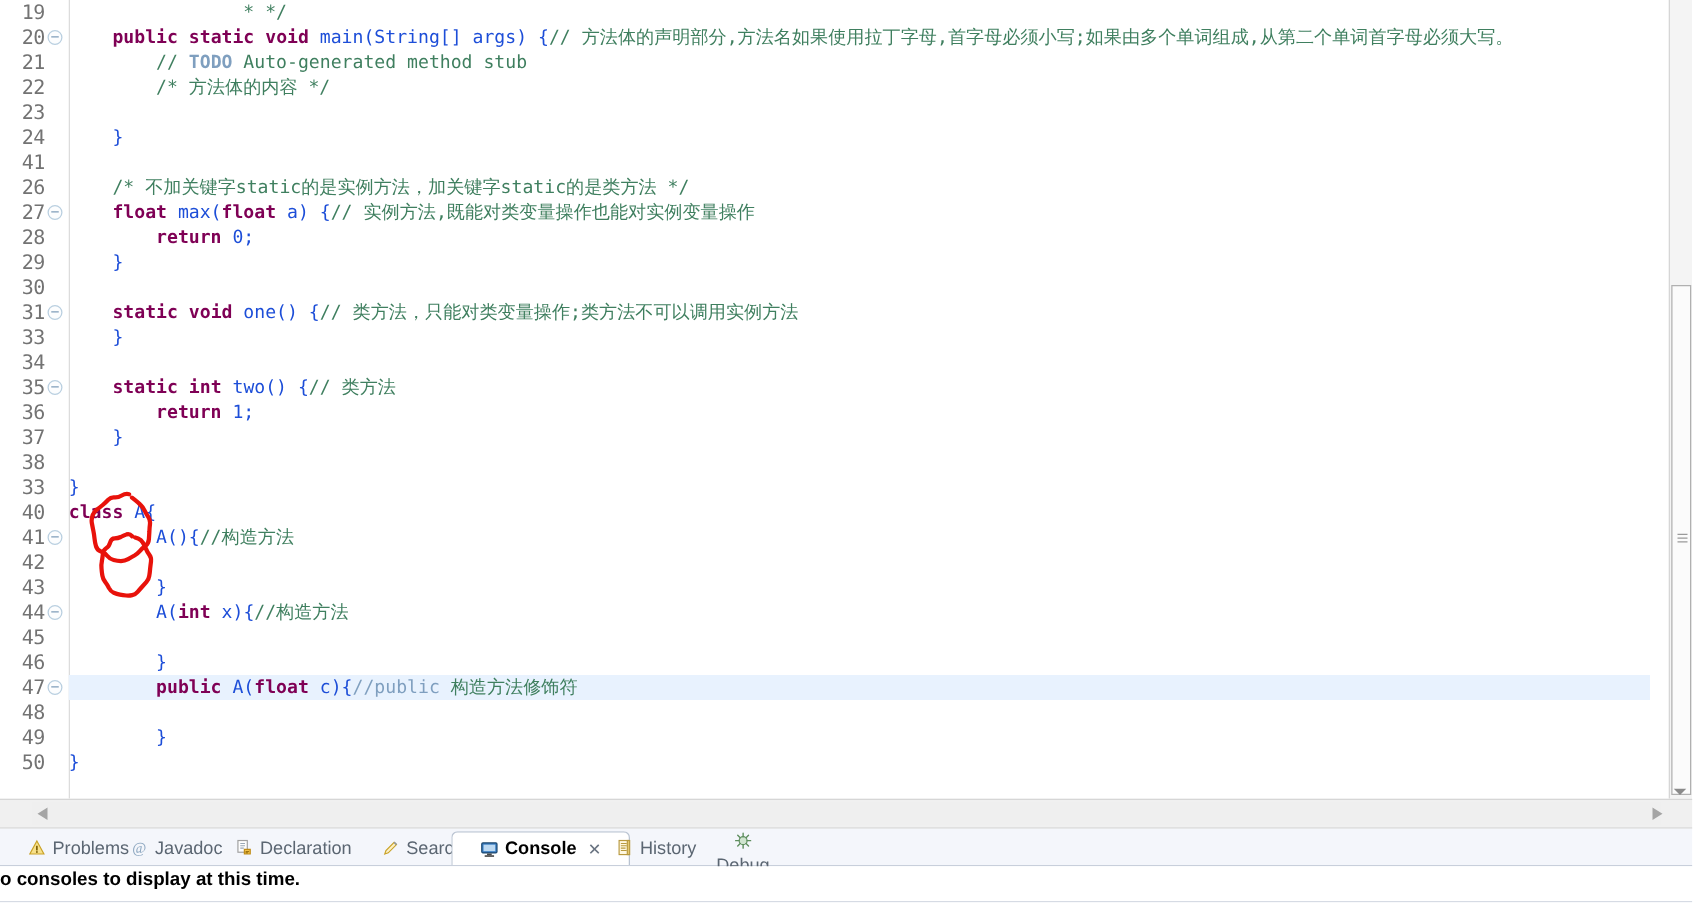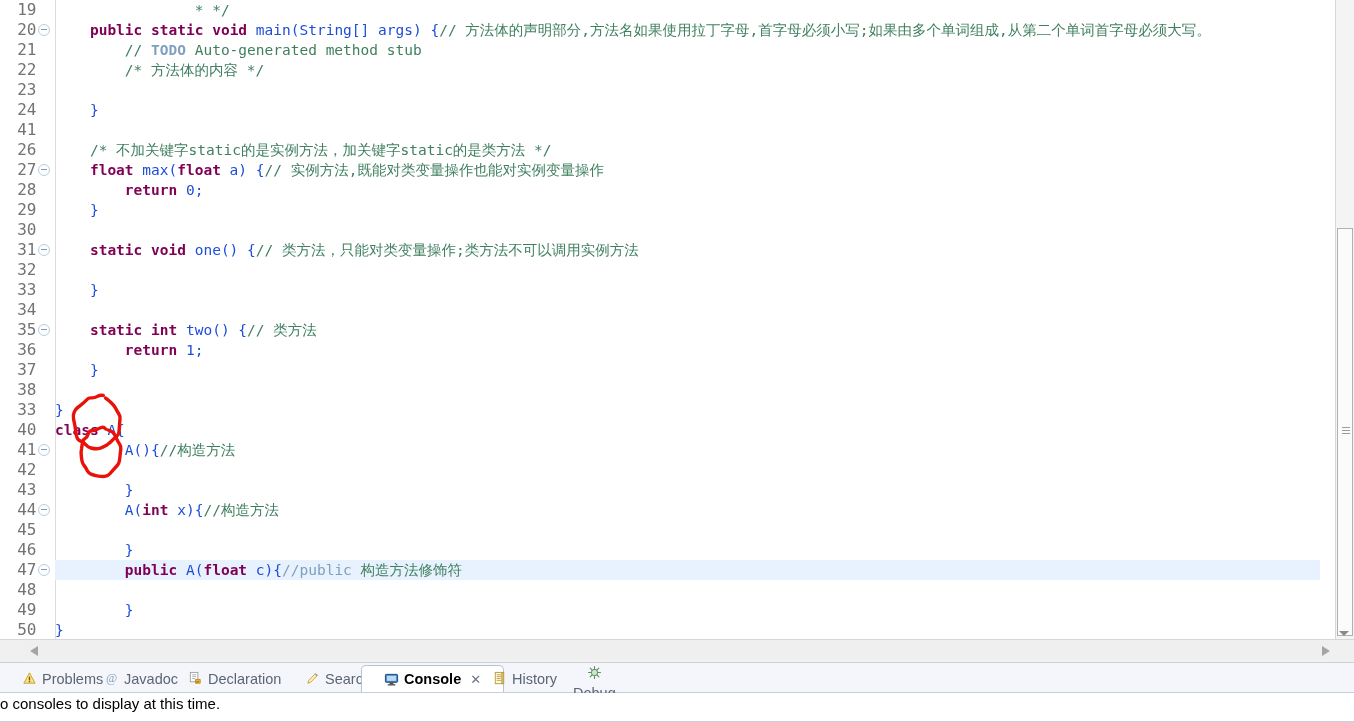--- a/index.html
+++ b/index.html
@@ -204,20 +204,21 @@
     margin-left: 4px;
     color: #6a7482;
     font-size: 13px;
     font-weight: normal;
   }
   .panel-body {
     position: absolute;
     left: 0; top: 30px;
     width: 1354px; height: 29px;
     background: #ffffff;
+    font-weight: bold;
   }
   .panel-msg {
     position: absolute;
     left: 0; top: 2px;
     font-family: "Liberation Sans", sans-serif;
     font-size: 15px;
     color: #000000;
     white-space: pre;
   }
   .panel-sep {
@@ -241,21 +242,20 @@
         <div class="line" style="top: 0px;"><span class="lineno">22</span><span class="code-text"><span class="plain">        </span><span class="cmt">/* 方法体的内容 */</span></span></div>
         <div class="line" style="top: 0px;"><span class="lineno">23</span><span class="code-text"></span></div>
         <div class="line" style="top: 0px;"><span class="lineno">24</span><span class="code-text"><span class="plain">    </span><span class="plain">}</span></span></div>
         <div class="line" style="top: 0px;"><span class="lineno">41</span><span class="code-text"></span></div>
         <div class="line" style="top: 0px;"><span class="lineno">26</span><span class="code-text"><span class="plain">    </span><span class="cmt">/* 不加关键字static的是实例方法，加关键字static的是类方法 */</span></span></div>
         <div class="line" style="top: 0px;"><span class="lineno">27</span><span class="fold"></span><span class="code-text"><span class="plain">    </span><span class="kw">float</span><span class="plain"> max(</span><span class="kw">float</span><span class="plain"> a) {</span><span class="cmt">// 实例方法,既能对类变量操作也能对实例变量操作</span></span></div>
         <div class="line" style="top: 0px;"><span class="lineno">28</span><span class="code-text"><span class="plain">        </span><span class="kw">return</span><span class="plain"> 0;</span></span></div>
         <div class="line" style="top: 0px;"><span class="lineno">29</span><span class="code-text"><span class="plain">    </span><span class="plain">}</span></span></div>
         <div class="line" style="top: 0px;"><span class="lineno">30</span><span class="code-text"></span></div>
         <div class="line" style="top: 0px;"><span class="lineno">31</span><span class="fold"></span><span class="code-text"><span class="plain">    </span><span class="kw">static</span><span class="plain"> </span><span class="kw">void</span><span class="plain"> one() {</span><span class="cmt">// 类方法，只能对类变量操作;类方法不可以调用实例方法</span></span></div>
-        <div class="line" style="top: 0px;"><span class="lineno">32</span><span class="code-text"></span></div>
         <div class="line" style="top: 0px;"><span class="lineno">33</span><span class="code-text"><span class="plain">    </span><span class="plain">}</span></span></div>
         <div class="line" style="top: 0px;"><span class="lineno">34</span><span class="code-text"></span></div>
         <div class="line" style="top: 0px;"><span class="lineno">35</span><span class="fold"></span><span class="code-text"><span class="plain">    </span><span class="kw">static</span><span class="plain"> </span><span class="kw">int</span><span class="plain"> two() {</span><span class="cmt">// 类方法</span></span></div>
         <div class="line" style="top: 0px;"><span class="lineno">36</span><span class="code-text"><span class="plain">        </span><span class="kw">return</span><span class="plain"> 1;</span></span></div>
         <div class="line" style="top: 0px;"><span class="lineno">37</span><span class="code-text"><span class="plain">    </span><span class="plain">}</span></span></div>
         <div class="line" style="top: 0px;"><span class="lineno">38</span><span class="code-text"></span></div>
         <div class="line" style="top: 0px;"><span class="lineno">33</span><span class="code-text"><span class="plain">}</span></span></div>
         <div class="line" style="top: 0px;"><span class="lineno">40</span><span class="code-text"><span class="kw">class</span><span class="plain"> A{</span></span></div>
         <div class="line" style="top: 0px;"><span class="lineno">41</span><span class="fold"></span><span class="code-text"><span class="plain">        </span><span class="plain">A(){</span><span class="cmt">//构造方法</span></span></div>
         <div class="line" style="top: 0px;"><span class="lineno">42</span><span class="code-text"></span></div>

